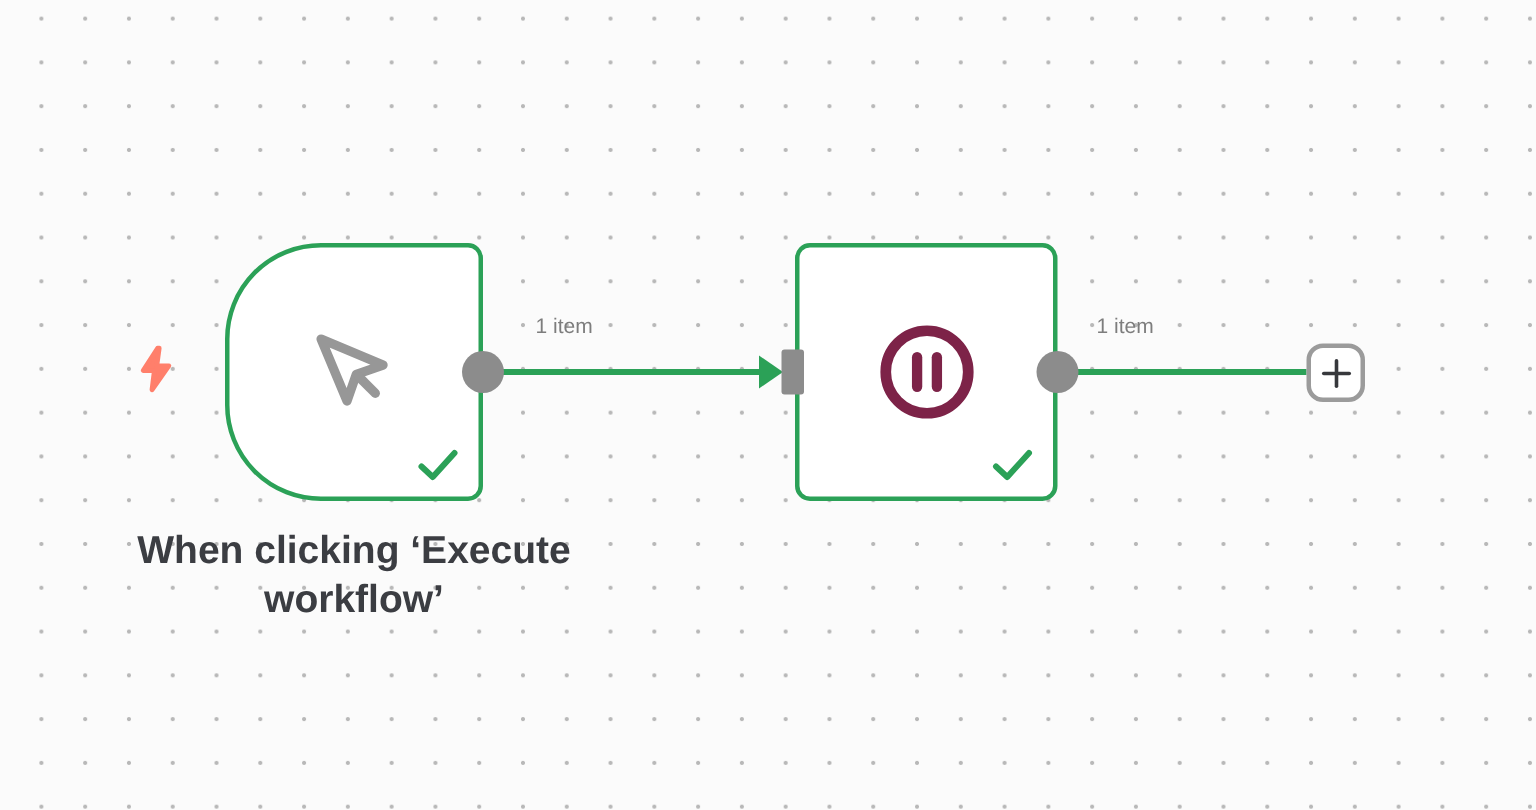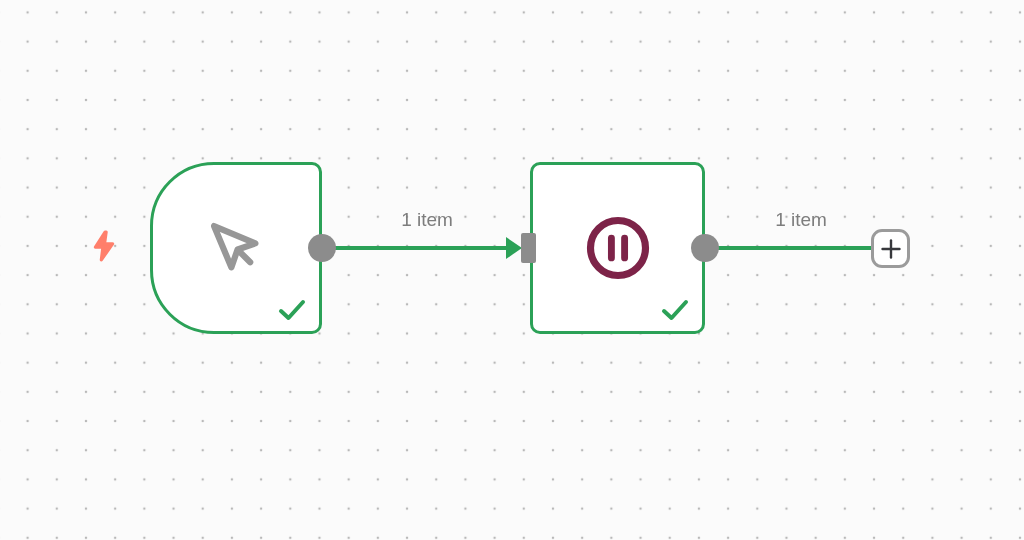--- a/index.html
+++ b/index.html
@@ -81,22 +81,22 @@
     width: 15px; height: 30px;
     background: var(--gray, #8c8c8c);
     border-radius: 2px;
     z-index: 3;
   }
 
   .items-label {
     position: absolute;
     top: 209px;
     width: 140px;
-    text-align: center;
-    font-size: 19px;
+    text-align: left;
+    font-size: 14px;
     color: var(--muted, #7d7d7d);
     z-index: 2;
   }
   .items-label-1 { left: 357px; }
   .items-label-2 { left: 731px; }
 
   .node-label {
     position: absolute;
     top: 350px;
     text-align: center;
@@ -165,14 +165,15 @@
   <div class="conn-line conn-line-2"></div>
   <div class="items-label items-label-2">1 item</div>
 
   <div class="add-btn">
     <svg width="24" height="24" viewBox="0 0 24 24">
       <line x1="12" y1="3.5" x2="12" y2="20.5" stroke="#37383c" stroke-width="2.4" stroke-linecap="round"></line>
       <line x1="3.5" y1="12" x2="20.5" y2="12" stroke="#37383c" stroke-width="2.4" stroke-linecap="round"></line>
     </svg>
   </div>
 
+  <div class="node-label node-label-trigger">When clicking ‘Execute workflow’</div>
 
 </div>
 
 </body></html>

